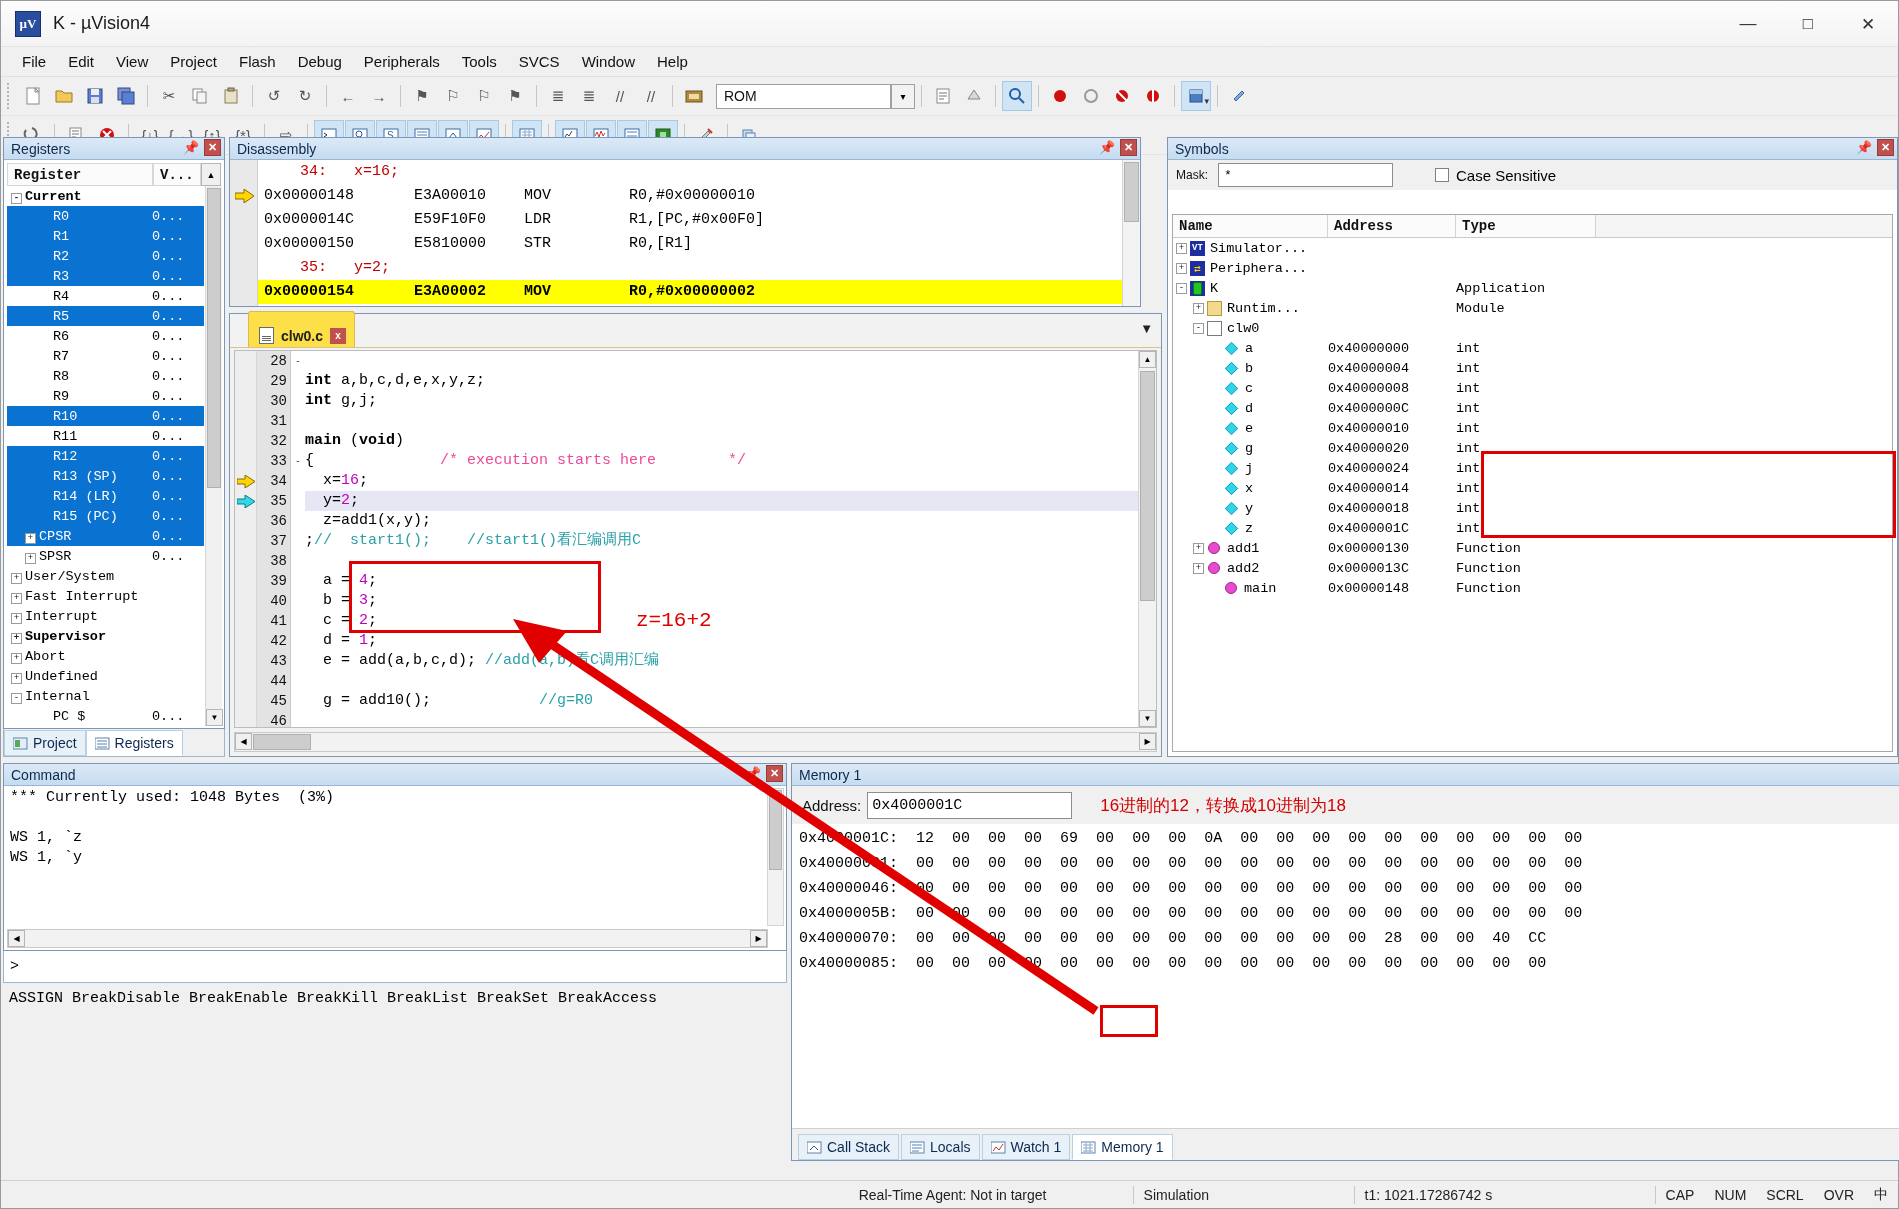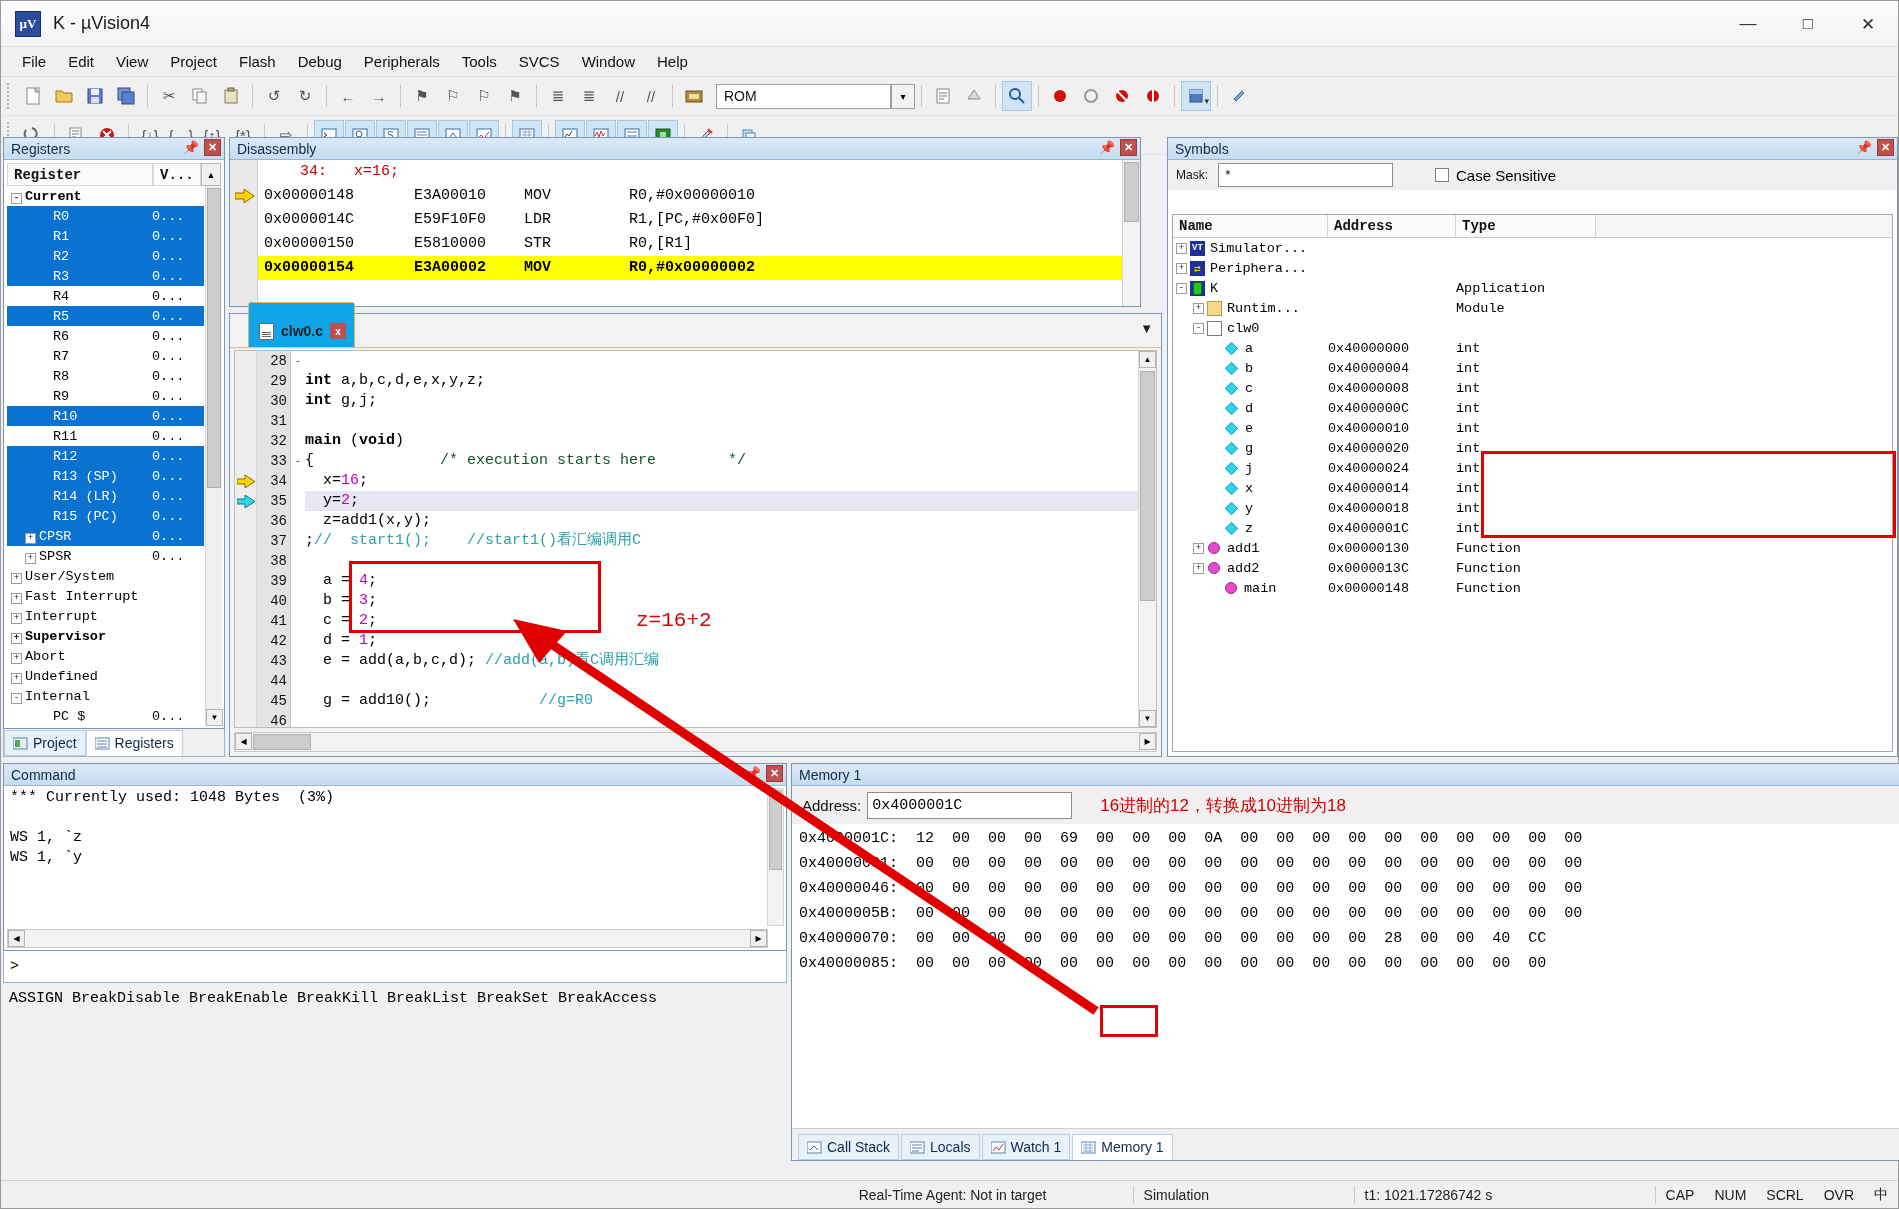--- a/index.html
+++ b/index.html
@@ -212,23 +212,23 @@
   }
 
   
   #editor { left: 228px; top: 312px; width: 933px; height: 444px; border: 1px solid #7a96b8; background: #f2f2f2; position: absolute; }
   .edit-tabbar {
     height: 34px; background: #f2f2f2;
     display: flex; align-items: flex-end; padding-left: 18px;
     position: relative; border-bottom: 1px solid #d9c38a;
   }
   .edit-tab {
-    height: 45px; display: flex; align-items: center; gap: 7px;
+    height: 36px; display: flex; align-items: center; gap: 7px;
     padding: 12px 8px 0 10px;
-    background: #0ea5e9; border: 1px solid #d9b75c; border-bottom: none;
+    background: #fde047; border: 1px solid #d9b75c; border-bottom: none;
     font-size: 14px; font-weight: bold; color: #222;
     border-radius: 3px 3px 0 0;
   }
   .tab-doc-icon {
     width: 15px; height: 17px; background: #fff;
     border: 1px solid #6a6a6a; position: relative;
   }
   .tab-doc-icon::after {
     content:""; position:absolute; left:2px; right:2px; bottom:2px; height:5px;
     background: repeating-linear-gradient(#666 0 1px, transparent 1px 2px);
@@ -263,21 +263,21 @@
   .code-lines {
     position: absolute; left: 70px; right: 18px; top: 0; bottom: 0;
     font-family: "Liberation Mono", monospace; font-size: 15px;
     white-space: pre;
   }
   .cline { height: 20px; line-height: 20px; }
   .cline.hl { background: #e6e6f5; }
   .num { height: 20px; line-height: 20px; }
   .kw  { color: #000; font-weight: bold; }
   .numlit { color: #c000c0; }
-  .cmt { color: #14532d; }
+  .cmt { color: #ec4899; }
   .cmt2 { color: #2aa0a8; }
   .code-vscroll {
     position: absolute; right: 0; top: 0; bottom: 0; width: 18px; background: #f2f2f2;
     border-left: 1px solid #d6d6d6;
   }
   .code-hscroll {
     position: absolute; left: 4px; right: 4px; bottom: 4px; height: 20px;
     background: #f2f2f2; border: 1px solid #c9c9c9;
   }
 
@@ -826,20 +826,21 @@
       <div class="dis-gutter">
           <div style="position: absolute; left: 5px; top: 29px; width: 20px; height: 14px;"><svg width="20" height="14" viewBox="0 0 20 14">
               <path d="M0 4 h9 v-4 l10 7 l-10 7 v-4 h-9z" fill="#ffd400" stroke="#8a6a00"></path>
             </svg></div>
         </div>
       <div class="dis-rows" id="dis-rows">
           <div class="dis-row dis-src">    34:   x=16;</div>
           <div class="dis-row"><span class="dis-col-addr">0x00000148</span><span class="dis-col-op">E3A00010</span><span class="dis-col-mn">MOV</span><span>R0,#0x00000010</span></div>
           <div class="dis-row"><span class="dis-col-addr">0x0000014C</span><span class="dis-col-op">E59F10F0</span><span class="dis-col-mn">LDR</span><span>R1,[PC,#0x00F0]</span></div>
           <div class="dis-row"><span class="dis-col-addr">0x00000150</span><span class="dis-col-op">E5810000</span><span class="dis-col-mn">STR</span><span>R0,[R1]</span></div>
+          <div class="dis-row dis-src">    35:   y=2;</div>
           <div class="dis-row cur"><span class="dis-col-addr">0x00000154</span><span class="dis-col-op">E3A00002</span><span class="dis-col-mn">MOV</span><span>R0,#0x00000002</span></div>
         </div>
       <div class="dis-scroll">
         <div class="sb-thumb" style="top:2px;height:60px;"></div>
       </div>
     </div>
   </div>
 
   <div id="editor">
     <div class="edit-tabbar">

